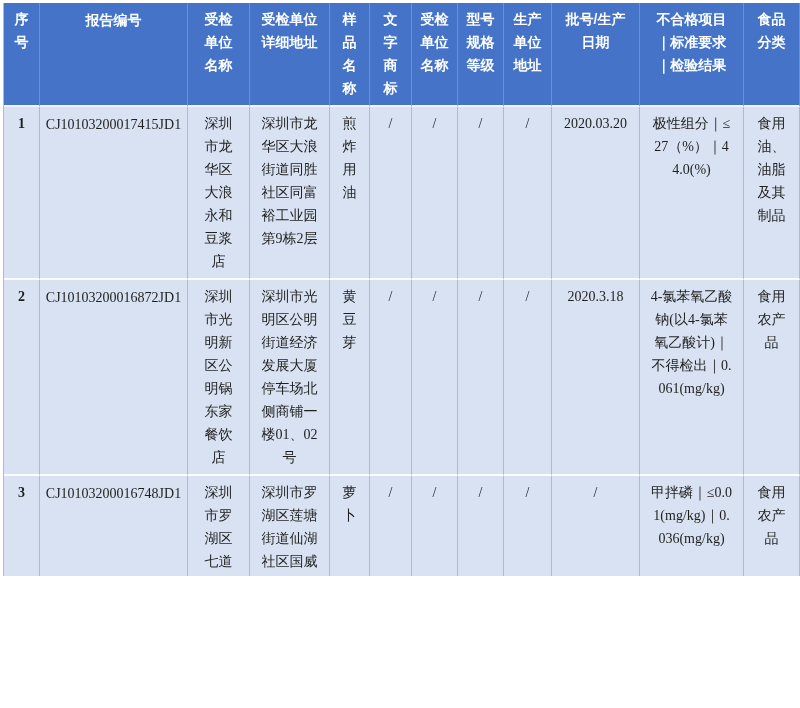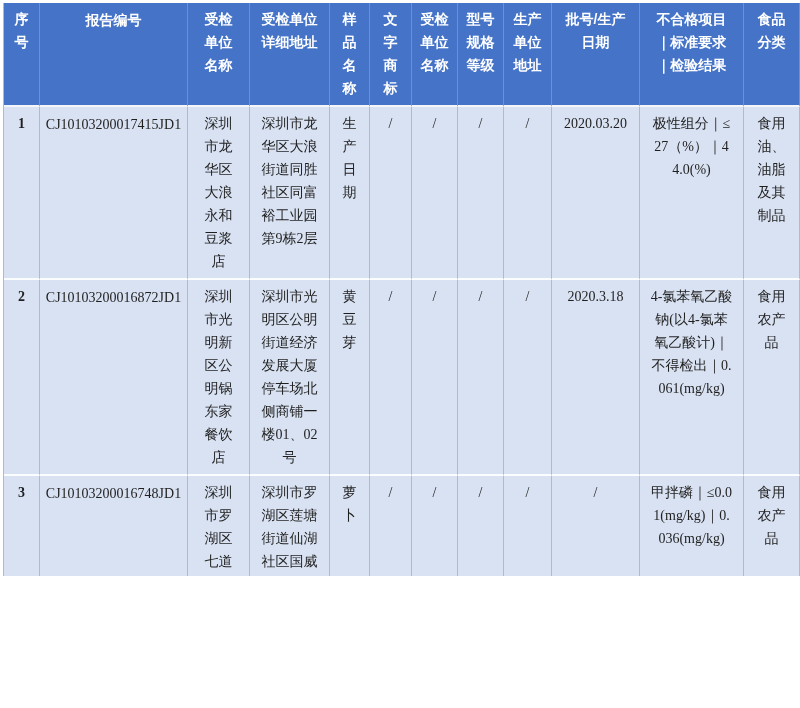--- a/index.html
+++ b/index.html
@@ -73,21 +73,21 @@
           <th class="c10">不合格项目｜标准要求｜检验结果</th>
           <th class="c11">食品分类</th>
         </tr>
     </thead>
     <tbody id="table-body">
         <tr>
           <td class="c0">1</td>
           <td class="c1">CJ10103200017415JD1</td>
           <td class="c2">深圳市龙华区大浪永和豆浆店</td>
           <td class="c3">深圳市龙华区大浪街道同胜社区同富裕工业园第9栋2层</td>
-          <td class="c4">生产日期</td>
+          <td class="c4">煎炸用油</td>
           <td class="c5">/</td>
           <td class="c6">/</td>
           <td class="c7">/</td>
           <td class="c8">/</td>
           <td class="c9">2020.03.20</td>
           <td class="c10">极性组分｜≤27（%）｜44.0(%)</td>
           <td class="c11">食用油、油脂及其制品</td>
         </tr>
         <tr>
           <td class="c0">2</td>

